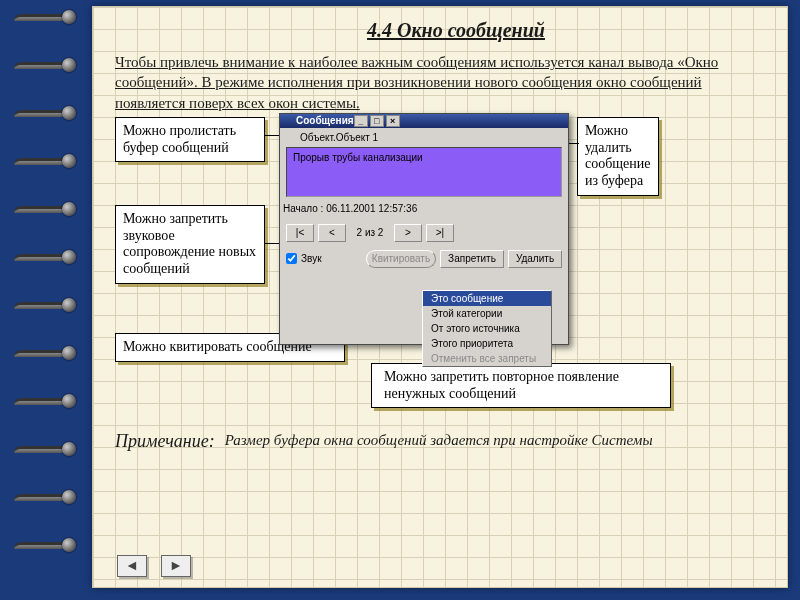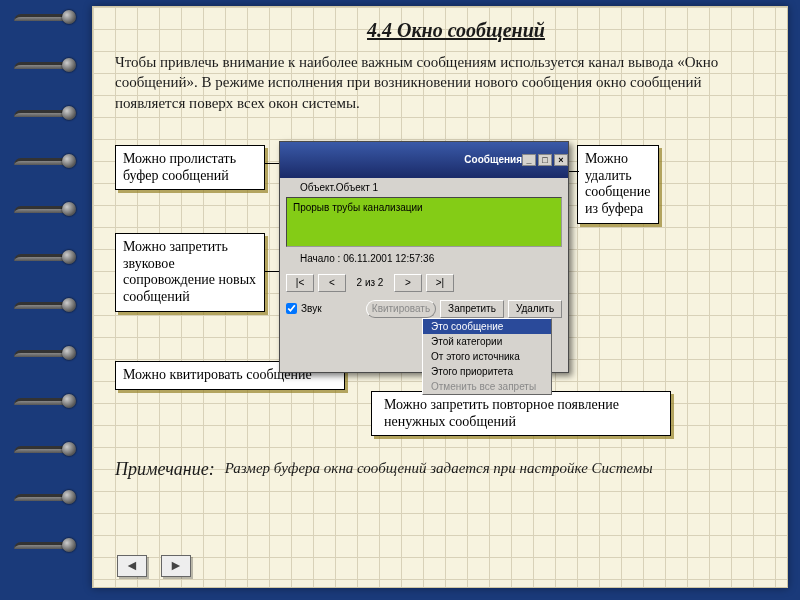--- a/index.html
+++ b/index.html
@@ -41,21 +41,21 @@
     box-shadow: 0 0 8px rgba(0,0,0,.4);
     padding: 12px 22px 10px 22px;
   }
   .title {
     text-align: center; font-style: italic; font-weight: bold;
     text-decoration: underline; font-size: 20px; color: #1a1a1a;
     margin-bottom: 10px;
     margin-left: 32px;
   }
   .intro {
-    font-size: 15px; line-height: 1.35; color: #1a1a1a; margin-bottom: 28px;
+    font-size: 15px; line-height: 1.35; color: #1a1a1a; margin-bottom: 0; text-decoration: underline;
   }
   .stage {
     position: relative; width: 100%; height: 310px;
   }
   .callout {
     position: absolute; background: #fff; border: 1px solid #000;
     padding: 5px 7px; font-size: 14px; line-height: 1.2;
     box-shadow: 3px 3px 0 rgba(150,130,40,.7);
   }
   
@@ -66,32 +66,32 @@
   #c5 { left: 256px; top: 250px; width: 300px; padding-left: 12px; }
 
   
   .dlg {
     position: absolute; left: 164px; top: 0; width: 290px; height: 232px;
     background: #d6d3ce; border: 1px solid #4a4a4a;
     box-shadow: 3px 3px 6px rgba(0,0,0,.5);
     font-family: Tahoma, Arial, sans-serif; font-size: 10px; color: #000;
   }
   .dlg .tbar {
-    height: 36px; background: linear-gradient(#3a5aa8,#1a2a68);
-    color: #fff; display: flex; align-items: center; padding: 0 0;
-    font-size: 10px; font-weight: bold; justify-content: flex-end;
+    height: 14px; background: linear-gradient(#3a5aa8,#1a2a68);
+    color: #fff; display: flex; align-items: center; padding: 0 16px;
+    font-size: 10px; font-weight: bold; justify-content: flex-start;
   }
   .dlg .tbar .tbtns { display: flex; gap: 2px; }
   .dlg .tbar .tb { width: 14px; height: 12px; background: #d6d3ce; border: 1px solid #888; font-size: 9px; line-height: 10px; text-align: center; color:#000;}
   .dlg .obj { padding: 4px 20px 2px; font-size: 10px; }
   .dlg .panel {
-    margin: 2px 6px; background: #84cc16; border: 1px inset #999; height: 50px;
+    margin: 2px 6px; background: #8b5cf6; border: 1px inset #999; height: 50px;
     padding: 4px 6px; font-size: 10px;
   }
-  .dlg .ts { margin: 6px 20px; font-size: 10px; }
+  .dlg .ts { margin: 6px 3px; font-size: 10px; }
   .dlg .navrow, .dlg .btnrow {
     display: flex; gap: 4px; padding: 4px 6px; align-items: center;
   }
   .dlg .btn {
     background: #d6d3ce; border: 1px solid #888; border-top-color:#fff; border-left-color:#fff;
     height: 18px; font-size: 10px; display:flex; align-items:center; justify-content:center;
     flex: 1; min-width: 0;
   }
   .dlg .navn { flex: 0 0 28px; }
   .dlg .counter { flex: 0 0 40px; text-align:center; font-size:10px; }

